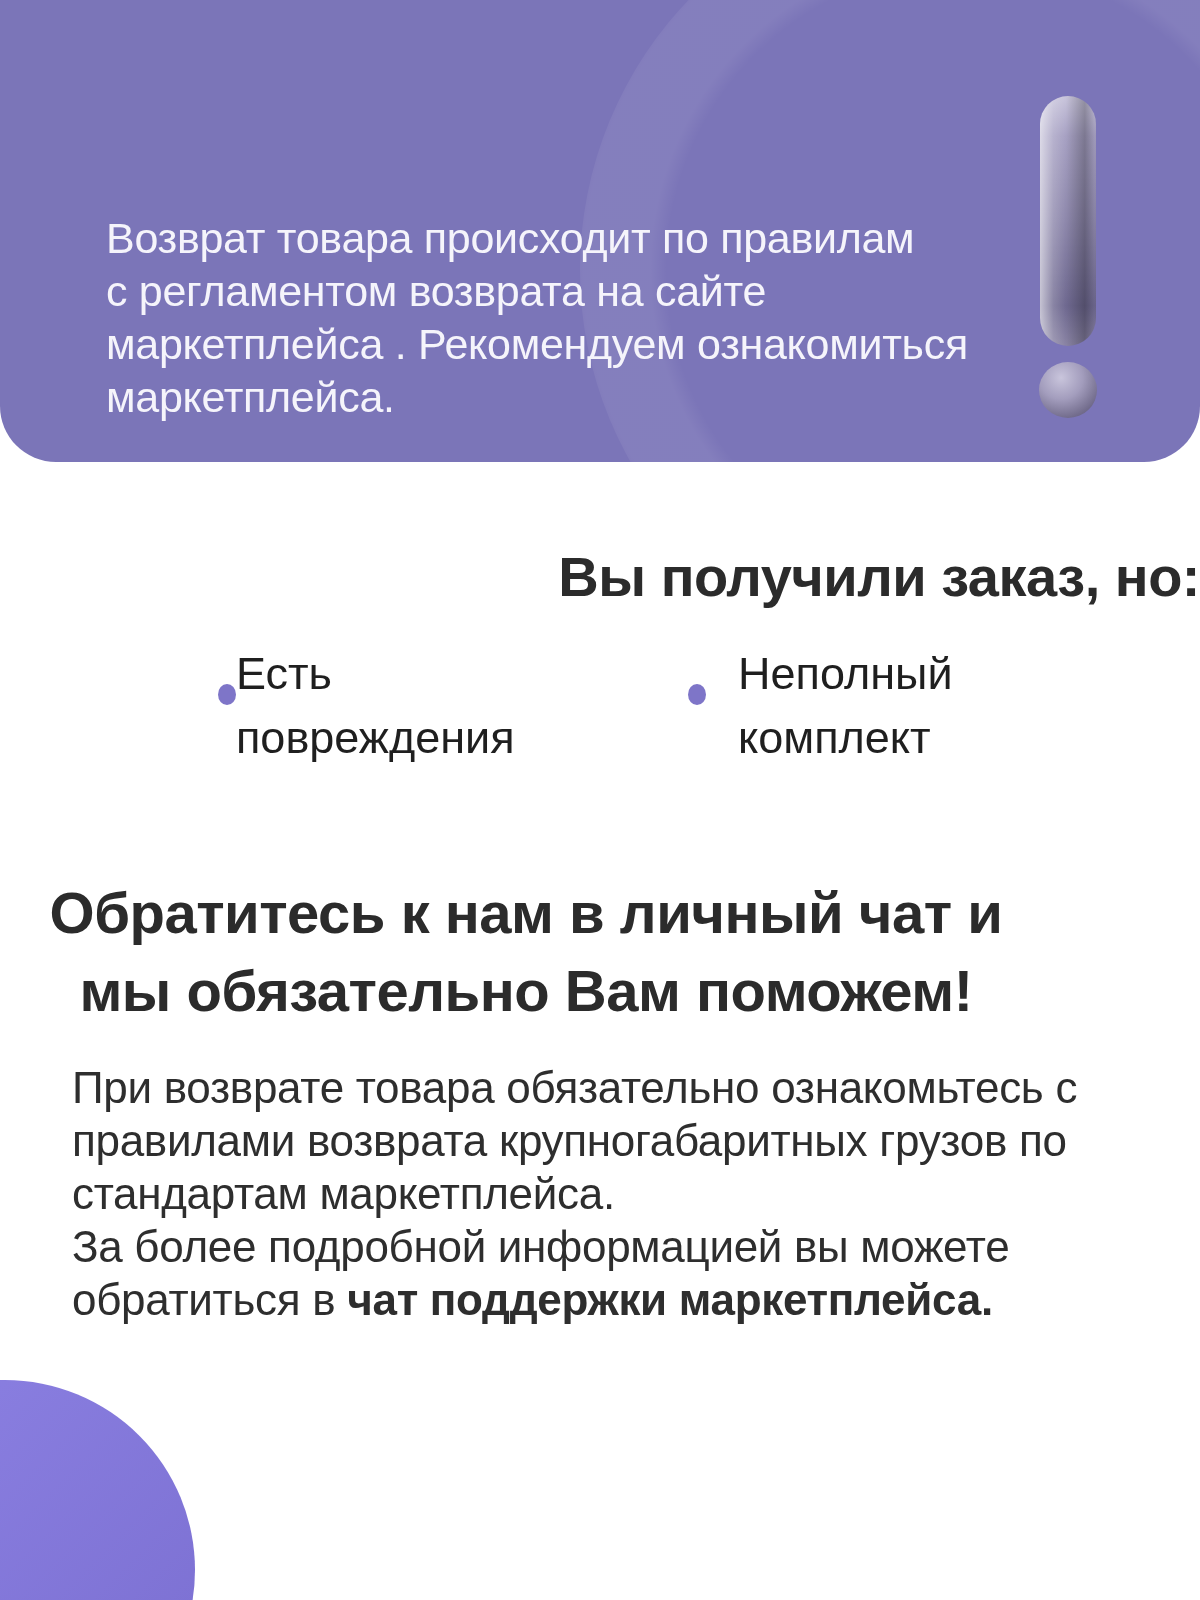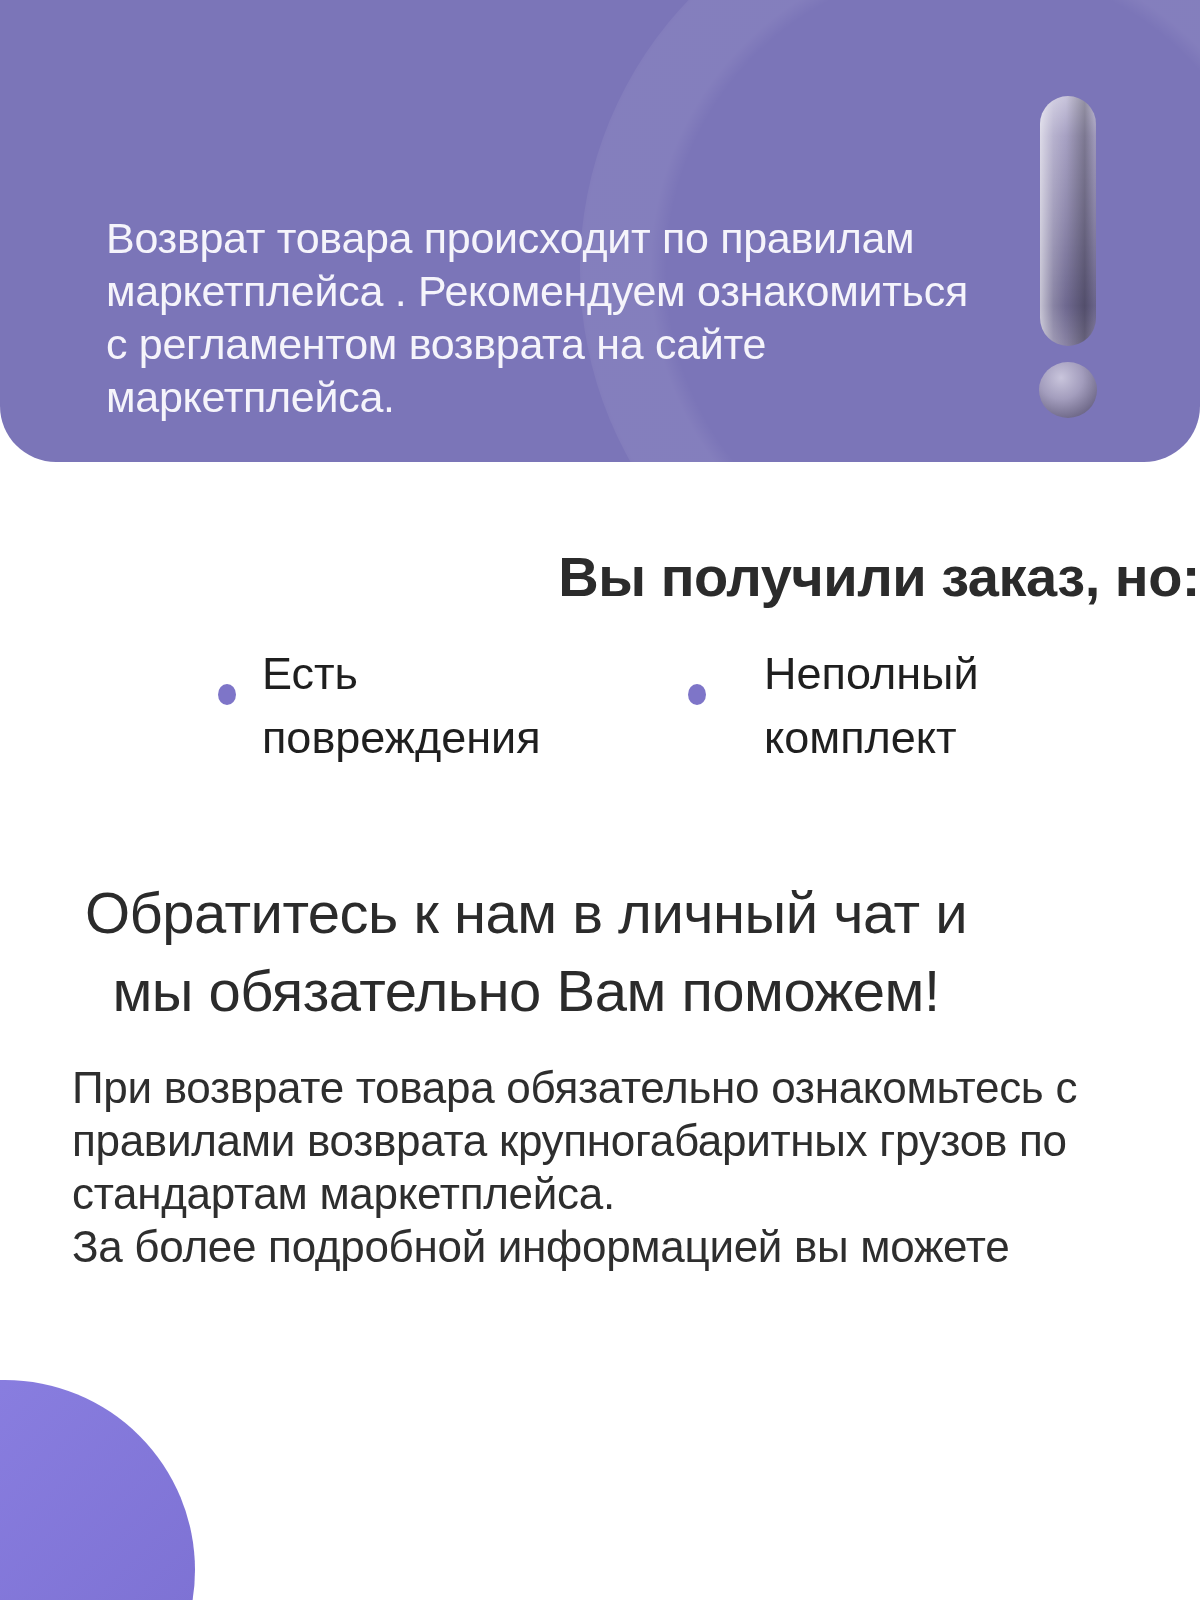--- a/index.html
+++ b/index.html
@@ -97,32 +97,31 @@
   .bullet-item-1 { left: 218px; }
   .bullet-item-2 { left: 688px; gap: 32px; }
   .bullet-dot {
     width: 18px; height: 21px;
     border-radius: 50%;
     background: var(--accent-dot);
     margin-top: 42px;
     flex: 0 0 auto;
   }
   .bullet-text {
-    margin-left: 26px;
     font-size: 45px; font-weight: 400;
     color: #1f1f1f;
     line-height: 64px;
   }
 
   
   .cta {
     position: absolute; left: 0; top: 826px;
     width: 1052px;
     text-align: center;
-    font-size: 58px; font-weight: 400; letter-spacing: -0.5px;
+    font-size: 58px; font-weight: 700; letter-spacing: -0.5px;
     color: var(--text-dark);
     line-height: 78px;
   }
 
   
   .footer-text {
     position: absolute; left: 72px; top: 1061px;
     width: 1090px;
     font-size: 44px; font-weight: 400;
     color: #2e2e2e;
@@ -143,22 +142,22 @@
 <body>
 
 <div class="page">
 
   <header class="banner">
     <div class="banner-swirl"></div>
 
 
     <div class="banner-body">
       <div>Возврат товара происходит по правилам</div>
+      <div>с регламентом возврата на сайте</div>
       <div>маркетплейса . Рекомендуем ознакомиться</div>
-      <div>с регламентом возврата на сайте</div>
       <div>маркетплейса.</div>
     </div>
 
     <div class="excl">
       <div class="excl-bar"></div>
       <div class="excl-dot"></div>
     </div>
   </header>
 
   <section>
@@ -184,17 +183,18 @@
   <h2 class="cta">
     <div>Обратитесь к нам в личный чат и</div>
     <div>мы обязательно Вам поможем!</div>
   </h2>
 
   <div class="footer-text">
     <div>При возврате товара обязательно ознакомьтесь с</div>
     <div>правилами возврата крупногабаритных грузов по</div>
     <div>стандартам маркетплейса.</div>
     <div>За более подробной информацией вы можете</div>
+    <div><span>обратиться в </span><b>чат поддержки маркетплейса.</b></div>
   </div>
 
   <div class="corner-circle"></div>
 
 </div>
 
 </body></html>

